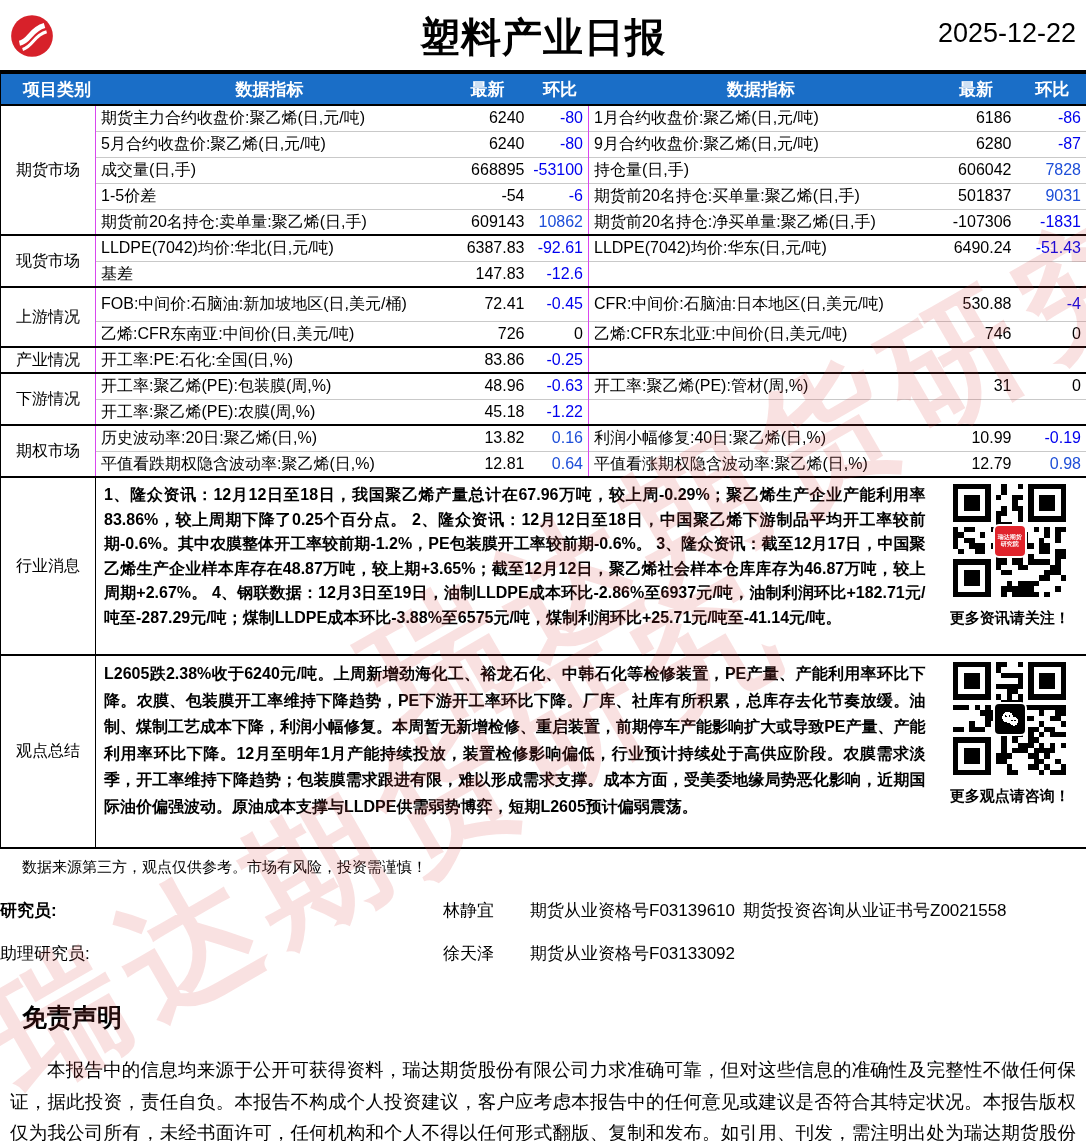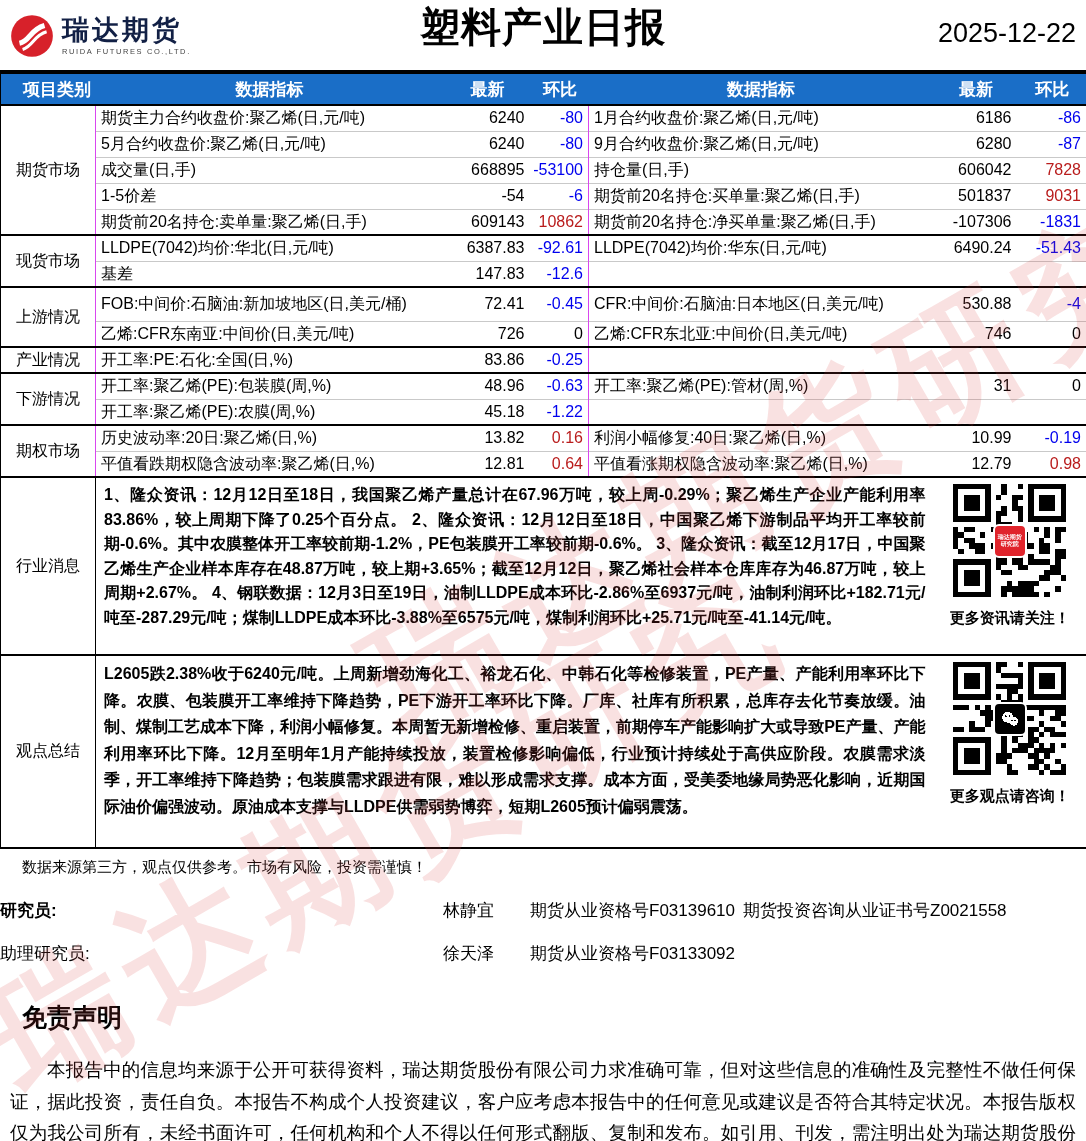--- a/index.html
+++ b/index.html
@@ -5,41 +5,41 @@
   html,body{margin:0;padding:0;background:#fff;}
   .page{position:relative;width:1086px;height:1141px;background:#fff;overflow:hidden;
         font-family:"Liberation Sans","DejaVu Sans",sans-serif;color:#000;}
 
   
   .report-header{position:relative;height:70px;}
   .logo{position:absolute;left:8px;top:12px;display:flex;align-items:center;gap:6px;}
   .logo-text{display:flex;flex-direction:column;line-height:1;}
   .brand{font-size:27px;font-weight:900;color:#122045;letter-spacing:3px;}
   .brand-sub{font-size:7.5px;color:#444;letter-spacing:1.6px;margin-top:4px;}
-  .report-title{position:absolute;left:50%;transform:translateX(-50%);top:0;
+  .report-title{position:absolute;left:50%;transform:translateX(-50%);top:10px;
                 font-size:40px;font-weight:900;letter-spacing:1px;white-space:nowrap;}
   .report-date{position:absolute;right:10px;top:18px;font-size:27px;}
 
   
   table{border-collapse:collapse;table-layout:fixed;width:1086px;
         border-top:4px solid #000;border-bottom:2px solid #000;
         border-left:1px solid #000;border-right:1px solid #000;}
   thead th{background:#1a6ec7;color:#fff;font-size:17px;font-weight:bold;height:30px;padding:0;}
   th.h-cat{text-align:left;padding-left:22px;}
   th.h-ind{text-align:center;}
   th.h-val,th.h-chg{text-align:center;}
   td{font-size:16px;padding:0;}
   tr.r{height:26px;}
   tr.tall{height:34px;}
   td.cat{text-align:center;}
   td.ind{border-left:1px solid #d946ef;padding:1px 4px 1px 5px;text-align:left;line-height:16px;}
   td.val{text-align:right;padding-right:7px;}
   td.chg{text-align:right;padding-right:5px;}
   td.chg.neg{color:#0000ee;}
-  td.chg.pos{color:#b91c1c;}
+  td.chg.pos{color:#1d4ed8;}
   td.chg.flat{color:#000;}
   tr.group-first td{border-top:2px solid #000;}
   tr.group-cont td{border-top:1px solid #c9c9c9;}
   tr.news{height:178px;}
   tr.opinion{height:193px;}
   td.blurb{vertical-align:top;border-left:1px solid #000;padding:5px 8px 0 8px;
            text-align:justify;font-size:16px;font-weight:bold;}
   tr.news td.blurb{line-height:24.5px;}
   tr.opinion td.blurb{line-height:26.5px;}
   td.qrcell{vertical-align:top;padding-top:6px;}
@@ -76,24 +76,20 @@
 
 <div class="page">
 
   <div class="report-header">
     <div class="logo">
       <svg width="48" height="48" viewBox="0 0 46 46">
         <circle cx="23" cy="23" r="20" fill="#d7212a"></circle>
         <path d="M11 30 C 21 28 21 17 35 13" stroke="#fff" stroke-width="5" fill="none"></path>
         <path d="M14 36 C 24 33 25 22 37 19" stroke="#fff" stroke-width="3" fill="none"></path>
       </svg>
-      <div class="logo-text">
-        <span class="brand">瑞达期货</span>
-        <span class="brand-sub">RUIDA FUTURES CO.,LTD.</span>
-      </div>
     </div>
     <div class="report-title">塑料产业日报</div>
     <div class="report-date">2025-12-22</div>
   </div>
 
   <table>
     <colgroup>
       <col style="width:95px">
         <col style="width:348px">
         <col style="width:88px">

